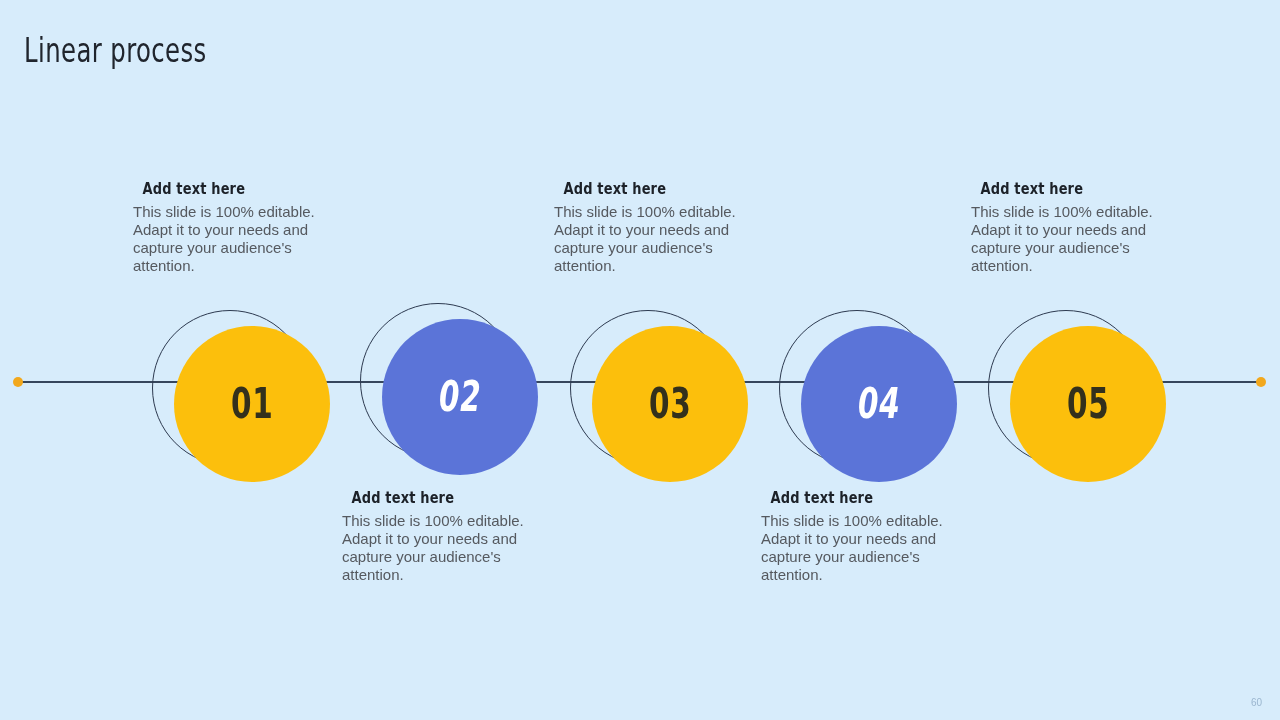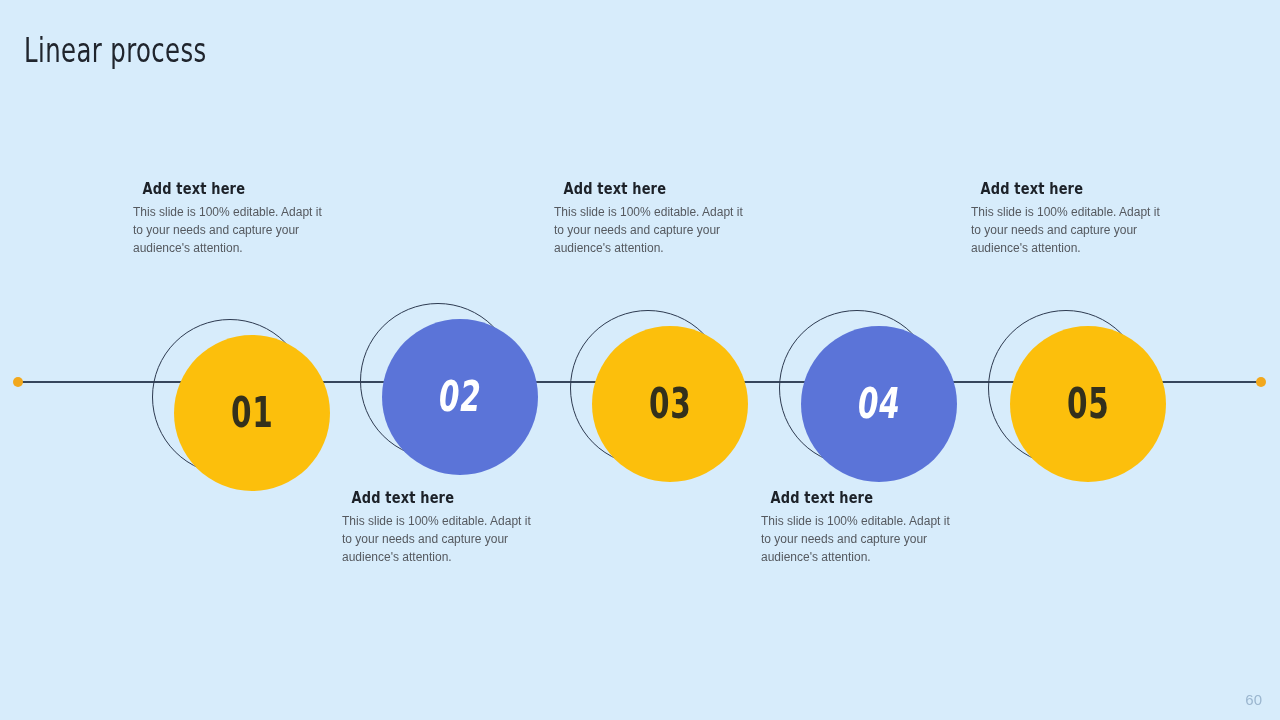--- a/index.html
+++ b/index.html
@@ -86,21 +86,21 @@
     font-size: 42px;
     font-weight: 700;
     letter-spacing: 1px;
     transform: scaleX(0.78);
     line-height: 1;
   }
   .node-disc.yellow .node-number { color: #33301c; }
   .node-disc.blue   .node-number { color: #ffffff; }
 
   
-  #step-node-1 { left: 152px; top: 319px; text-align: right; }
+  #step-node-1 { left: 152px; top: 310px; text-align: right; }
   #step-node-2 { left: 360px; top: 303px; }
   #step-node-3 { left: 570px; top: 310px; }
   #step-node-4 { left: 779px; top: 310px; }
   #step-node-5 { left: 988px; top: 310px; }
 
   
   .step-caption {
     position: absolute;
     width: 190px;
     text-align: left;
@@ -108,37 +108,37 @@
   .caption-heading {
     font-family: "DejaVu Sans Condensed", "Liberation Sans Narrow", "Liberation Sans", sans-serif;
     font-size: 16px;
     font-weight: 700;
     color: #1c2128;
     transform: scaleX(0.9);
     margin-bottom: 5px;
     letter-spacing: 0.2px;
   }
   .caption-body {
-    font-size: 12px;
+    font-size: 15px;
     line-height: 18px;
     color: #55595f;
   }
 
   #step-caption-1 { left: 133px; top: 179px; }
   #step-caption-3 { left: 554px; top: 179px; }
   #step-caption-5 { left: 971px; top: 179px; }
   #step-caption-2 { left: 342px; top: 488px; }
   #step-caption-4 { left: 761px; top: 488px; }
 
   
   #page-number {
     position: absolute;
     right: 18px;
     bottom: 12px;
-    font-size: 15px;
+    font-size: 10px;
     color: #9bb6cf;
   }
 </style>
 </head>
 <body>
 
 <div id="slide-title">Linear process</div>
 
 <div id="timeline-axis"></div>
 <div id="axis-cap-left" class="axis-cap"></div>

